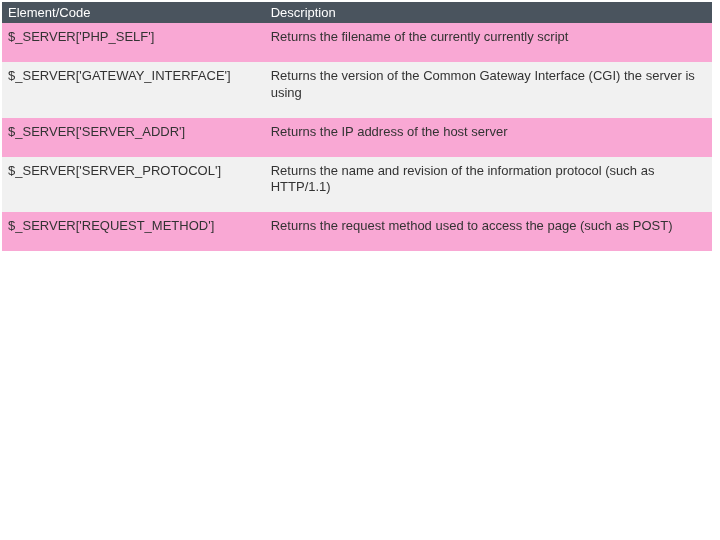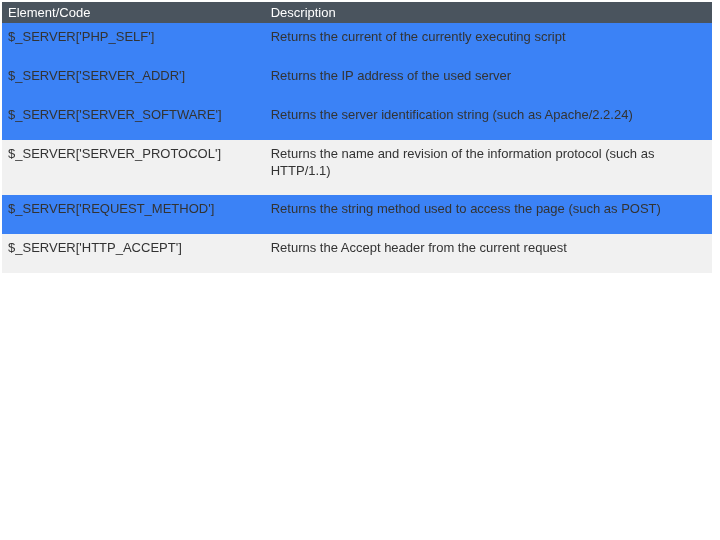--- a/index.html
+++ b/index.html
@@ -29,21 +29,21 @@
     padding: 6px 6px 16px 6px;
     vertical-align: top;
     font-size: 13px;
     line-height: 1.3;
     word-break: break-word;
   }
   tr.even td {
     background: #f1f1f1;
   }
   tr.odd td {
-    background: #3b82f6;
+    background: #f9a8d4;
   }
   col.col-code { width: 37%; }
   col.col-desc { width: 63%; }
 </style>
 </head>
 <body>
 
 <table>
   <colgroup>
     <col class="col-code">
@@ -51,36 +51,32 @@
   </colgroup>
   <thead>
     <tr>
       <th>Element/Code</th>
       <th>Description</th>
     </tr>
   </thead>
   <tbody>
     <tr class="odd">
       <td>$_SERVER['PHP_SELF']</td>
-      <td>Returns the current of the currently executing script</td>
+      <td>Returns the filename of the currently currently script</td>
+    </tr>
+    <tr class="even">
+      <td>$_SERVER['GATEWAY_INTERFACE']</td>
+      <td>Returns the version of the Common Gateway Interface (CGI) the server is using</td>
     </tr>
     <tr class="odd">
       <td>$_SERVER['SERVER_ADDR']</td>
-      <td>Returns the IP address of the used server</td>
-    </tr>
-    <tr class="odd">
-      <td>$_SERVER['SERVER_SOFTWARE']</td>
-      <td>Returns the server identification string (such as Apache/2.2.24)</td>
+      <td>Returns the IP address of the host server</td>
     </tr>
     <tr class="even">
       <td>$_SERVER['SERVER_PROTOCOL']</td>
       <td>Returns the name and revision of the information protocol (such as HTTP/1.1)</td>
     </tr>
     <tr class="odd">
       <td>$_SERVER['REQUEST_METHOD']</td>
-      <td>Returns the string method used to access the page (such as POST)</td>
-    </tr>
-    <tr class="even">
-      <td>$_SERVER['HTTP_ACCEPT']</td>
-      <td>Returns the Accept header from the current request</td>
+      <td>Returns the request method used to access the page (such as POST)</td>
     </tr>
   </tbody>
 </table>
 
 </body></html>

